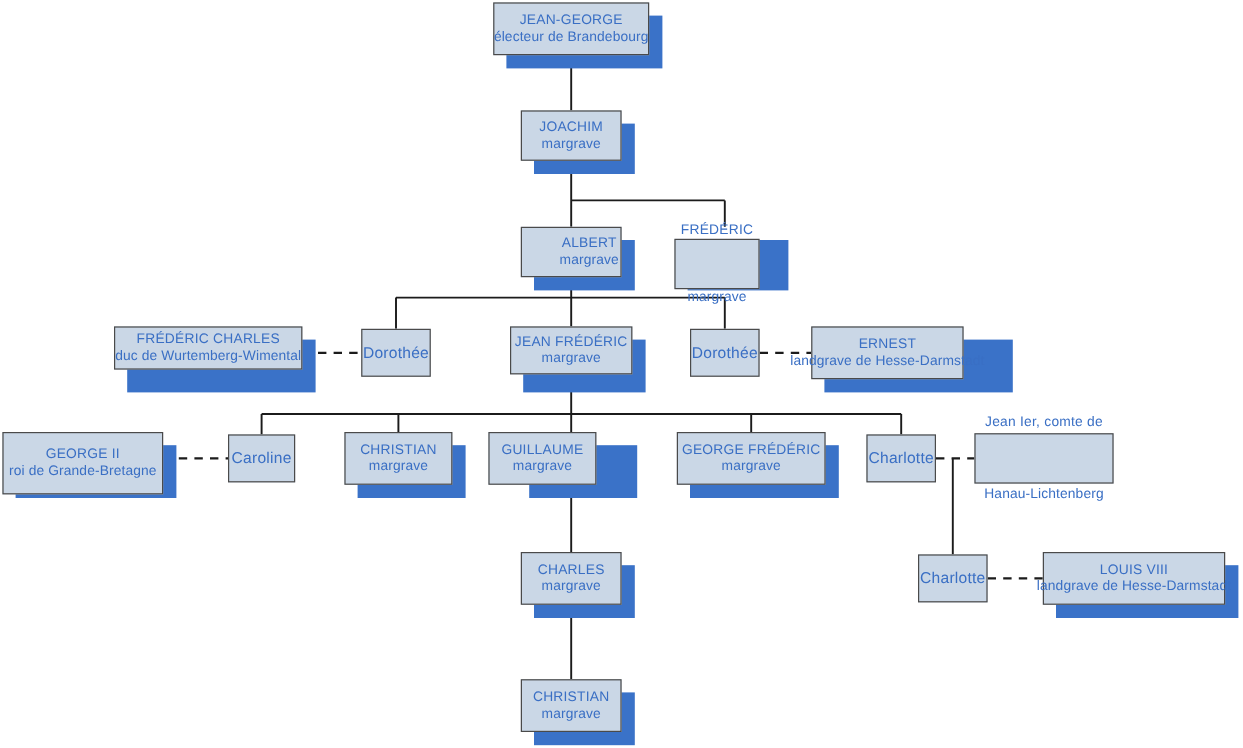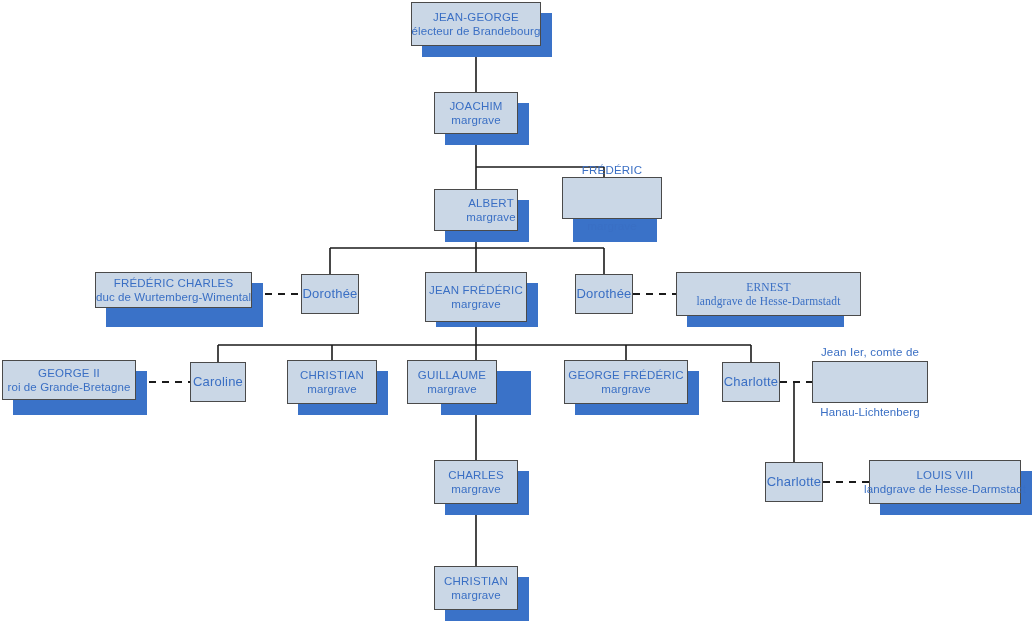--- a/index.html
+++ b/index.html
@@ -91,47 +91,47 @@
       <div class="node" style="left: 434px; top: 92px; width: 84px; height: 42px;">
         <span class="l1">JOACHIM</span>
         <span class="l2">margrave</span>
       </div>
       <div class="shadow" style="left: 445px; top: 200px; width: 84px; height: 42px;"></div>
       <div class="node" style="left: 434px; top: 189px; width: 84px; height: 42px; padding-left: 30px;">
         <span class="l1">ALBERT</span>
         <span class="l2">margrave</span>
       </div>
       <div class="shadow" style="left: 573px; top: 200px; width: 84px; height: 42px;"></div>
-      <div class="node" style="left: 562px; top: 177px; width: 100px; height: 42px; gap: 41px;">
+      <div class="node" style="left: 562px; top: 199px; width: 71px; height: 42px; gap: 41px;">
         <span class="l1">FRÉDÉRIC</span>
         <span class="l2">margrave</span>
       </div>
       <div class="shadow" style="left: 106px; top: 283px; width: 157px; height: 44px;"></div>
       <div class="node" style="left: 95px; top: 272px; width: 157px; height: 36px;">
         <span class="l1">FRÉDÉRIC CHARLES</span>
         <span class="l2">duc de Wurtemberg-Wimental</span>
       </div>
       <div class="node one" style="left: 301px; top: 274px; width: 58px; height: 40px;">
         <span class="l1">Dorothée</span>
       </div>
       <div class="shadow" style="left: 436px; top: 283px; width: 102px; height: 44px;"></div>
-      <div class="node" style="left: 425px; top: 272px; width: 102px; height: 50px;">
+      <div class="node" style="left: 425px; top: 272px; width: 102px; height: 40px;">
         <span class="l1">JEAN FRÉDÉRIC</span>
         <span class="l2">margrave</span>
       </div>
       <div class="node one" style="left: 575px; top: 274px; width: 58px; height: 40px;">
         <span class="l1">Dorothée</span>
       </div>
       <div class="shadow" style="left: 687px; top: 283px; width: 157px; height: 44px;"></div>
-      <div class="node" style="left: 676px; top: 272px; width: 185px; height: 44px; font-family: Liberation Serif, serif;">
+      <div class="node" style="left: 676px; top: 272px; width: 127px; height: 44px;">
         <span class="l1">ERNEST</span>
         <span class="l2">landgrave de Hesse-Darmstadt</span>
       </div>
       <div class="shadow" style="left: 13px; top: 371px; width: 134px; height: 44px;"></div>
-      <div class="node" style="left: 2px; top: 360px; width: 134px; height: 40px;">
+      <div class="node" style="left: 2px; top: 360px; width: 134px; height: 52px;">
         <span class="l1">GEORGE II</span>
         <span class="l2">roi de Grande-Bretagne</span>
       </div>
       <div class="node one" style="left: 190px; top: 362px; width: 56px; height: 40px;">
         <span class="l1">Caroline</span>
       </div>
       <div class="shadow" style="left: 298px; top: 371px; width: 90px; height: 44px;"></div>
       <div class="node" style="left: 287px; top: 360px; width: 90px; height: 44px;">
         <span class="l1">CHRISTIAN</span>
         <span class="l2">margrave</span>

